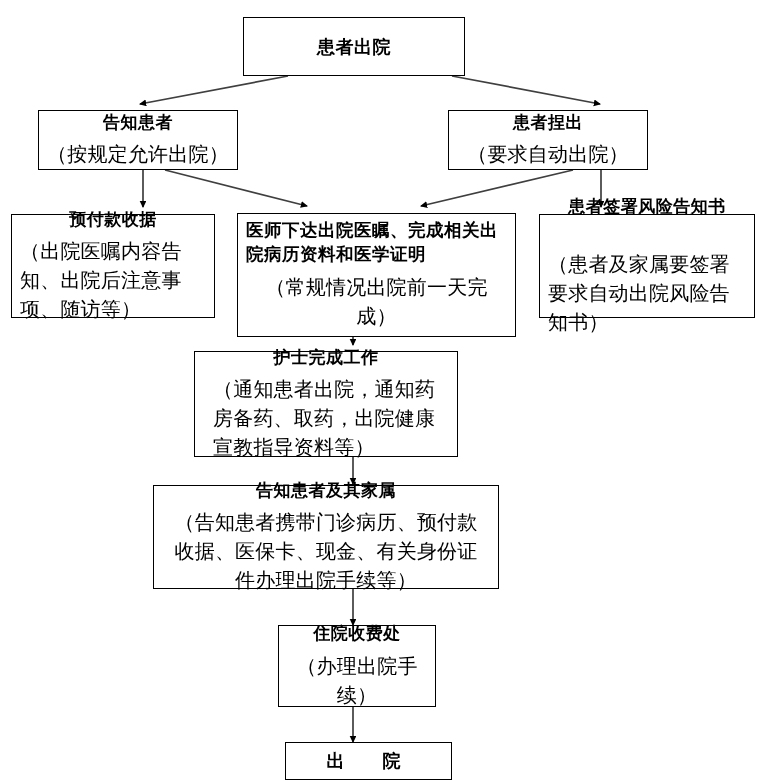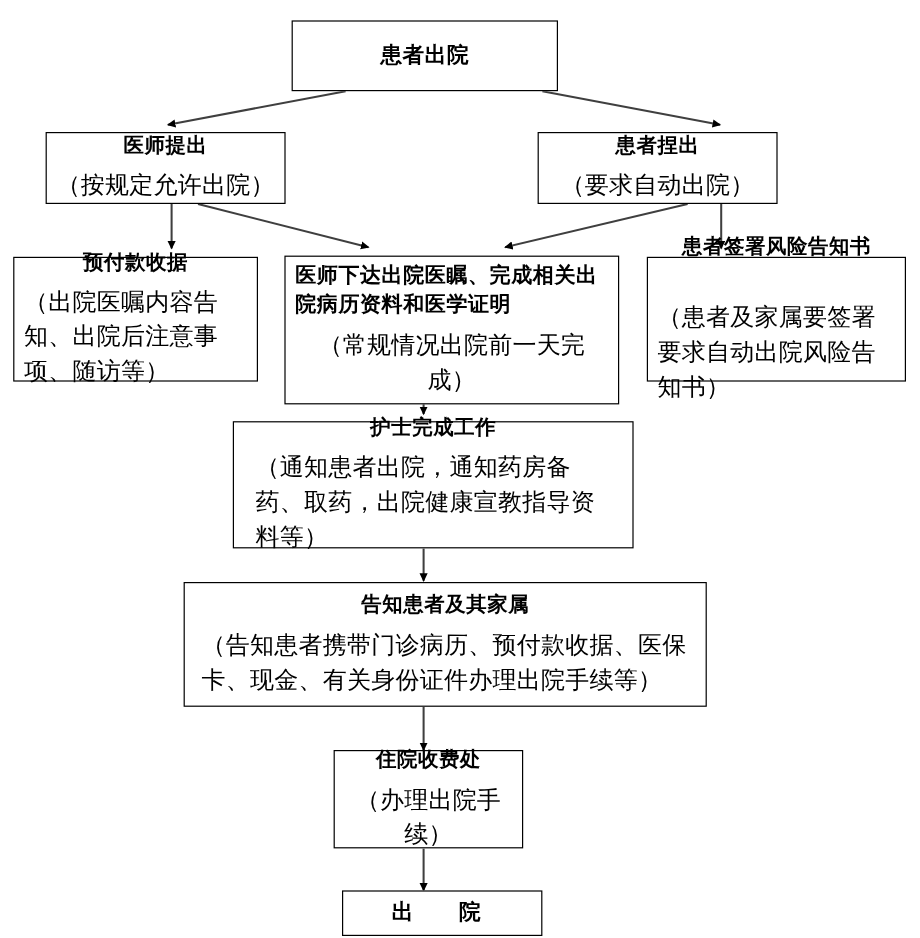--- a/index.html
+++ b/index.html
@@ -102,21 +102,21 @@
     <line x1="353" y1="589" x2="353" y2="625" stroke="#3f3f3f" stroke-width="1.7" marker-end="url(#ah)"></line>
 
     <line x1="353" y1="707" x2="353" y2="742" stroke="#3f3f3f" stroke-width="1.7" marker-end="url(#ah)"></line>
   </svg>
 
   <div class="node n-top" style="left:243px; top:17px; width:222px; height:59px;">
     <div class="title">患者出院</div>
   </div>
 
   <div class="node center-sub" style="left:38px; top:110px; width:200px; height:60px;">
-    <div class="title">医师提出</div>
+    <div class="title">告知患者</div>
     <div class="subtitle">（按规定允许出院）</div>
   </div>
 
   <div class="node center-sub" style="left:448px; top:110px; width:200px; height:60px;">
     <div class="title">患者捏出</div>
     <div class="subtitle">（要求自动出院）</div>
   </div>
 
   <div class="node n-告知患者" style="left:11px; top:214px; width:204px; height:104px; align-items:stretch;">
     <div class="title">预付款收据</div>
@@ -126,28 +126,28 @@
   <div class="node n-center3" style="left:237px; top:213px; width:279px; height:124px; align-items:stretch;">
     <div class="title">医师下达出院医瞩、完成相关出院病历资料和医学证明</div>
     <div class="subtitle">（常规情况出院前一天完成）</div>
   </div>
 
   <div class="node" style="left:539px; top:214px; width:216px; height:104px; align-items:stretch;gap:26px;">
     <div class="title" style="width:100%;">患者签署风险告知书</div>
     <div class="subtitle">（患者及家属要签署要求自动出院风险告知书）</div>
   </div>
 
-  <div class="node n-nurse" style="left:194px; top:351px; width:334px; height:106px; align-items:stretch;">
+  <div class="node n-nurse" style="left:194px; top:351px; width:264px; height:106px; align-items:stretch;">
     <div class="title" style="width:100%;">护士完成工作</div>
     <div class="subtitle" style="padding:0 10px;">（通知患者出院，通知药房备药、取药，出院健康宣教指导资料等）</div>
   </div>
 
-  <div class="node n-family" style="left:153px; top:485px; width:436px; height:104px; align-items:stretch;">
+  <div class="node n-family" style="left:153px; top:485px; width:346px; height:104px; align-items:stretch;">
     <div class="title" style="width:100%;">告知患者及其家属</div>
-    <div class="subtitle" style="padding:0 6px;">（告知患者携带门诊病历、预付款收据、医保卡、现金、有关身份证件办理出院手续等）</div>
+    <div class="subtitle" style="padding:0 6px;text-align:center;">（告知患者携带门诊病历、预付款收据、医保卡、现金、有关身份证件办理出院手续等）</div>
   </div>
 
   <div class="node center-sub" style="left:278px; top:625px; width:158px; height:82px;">
     <div class="title">住院收费处</div>
     <div class="subtitle">（办理出院手续）</div>
   </div>
 
   <div class="node n-exit" style="left:285px; top:742px; width:167px; height:38px;">
     <div class="title">出　院</div>
   </div>

